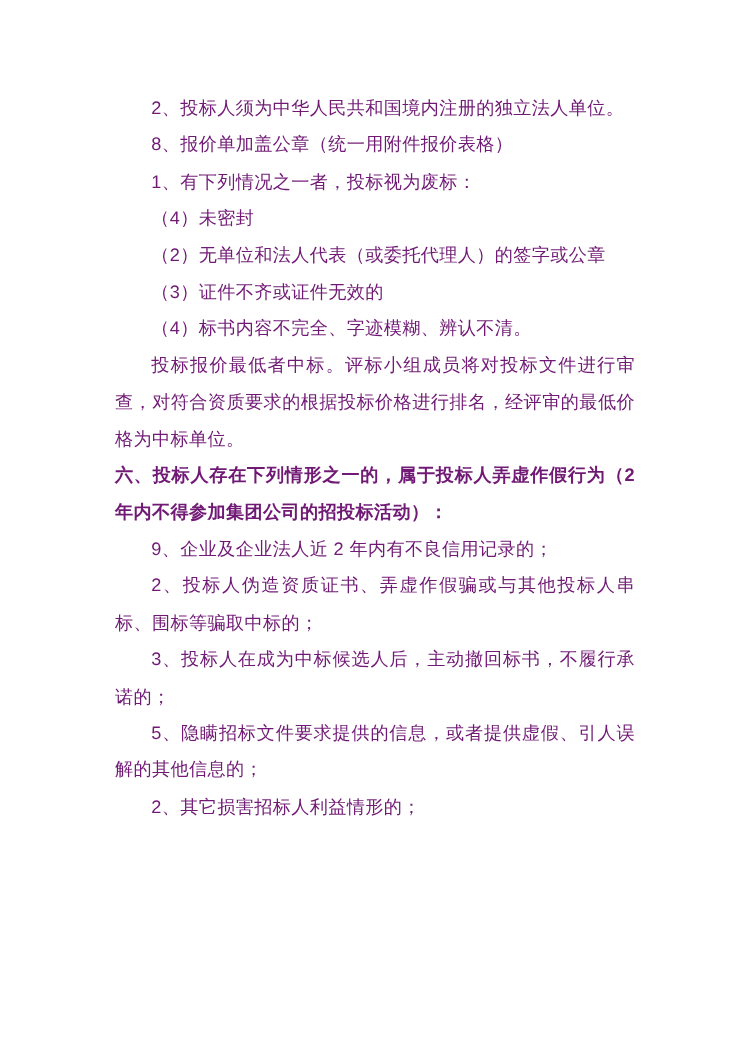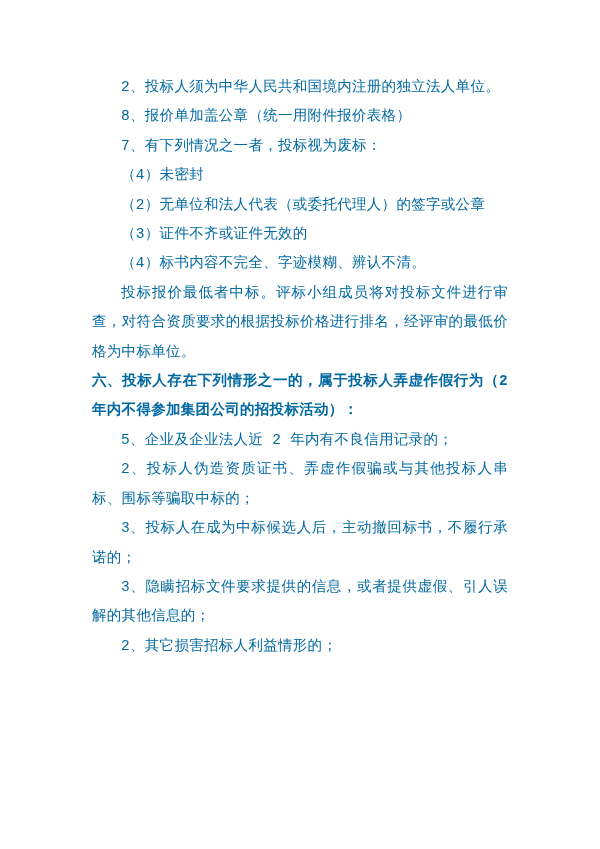--- a/index.html
+++ b/index.html
@@ -12,22 +12,22 @@
     width: 600px;
     height: 849px;
     background: #ffffff;
     overflow: hidden;
   }
   .content {
     position: absolute;
     left: 92px;
     top: 73px;
     width: 416px;
-    color: #0369a1;
-    font-family: Liberation Mono, monospace;
+    color: #701a75;
+    font-family: Liberation Sans, sans-serif;
     font-size: 14.5px;
     line-height: 29.4px;
     text-align: justify;
     letter-spacing: 0.3px;
   }
   .content p {
     margin: 0;
     padding: 0;
   }
   .indent {
@@ -37,26 +37,26 @@
     font-weight: bold;
   }
 </style>
 </head>
 <body>
 
 <div class="page">
   <div class="content">
     <p class="indent">2、投标人须为中华人民共和国境内注册的独立法人单位。</p>
     <p class="indent">8、报价单加盖公章（统一用附件报价表格）</p>
-    <p class="indent">7、有下列情况之一者，投标视为废标：</p>
+    <p class="indent">1、有下列情况之一者，投标视为废标：</p>
     <p class="indent">（4）未密封</p>
     <p class="indent">（2）无单位和法人代表（或委托代理人）的签字或公章</p>
     <p class="indent">（3）证件不齐或证件无效的</p>
     <p class="indent">（4）标书内容不完全、字迹模糊、辨认不清。</p>
     <p class="indent">投标报价最低者中标。评标小组成员将对投标文件进行审查，对符合资质要求的根据投标价格进行排名，经评审的最低价格为中标单位。</p>
     <p class="bold">六、投标人存在下列情形之一的，属于投标人弄虚作假行为（2年内不得参加集团公司的招投标活动）：</p>
-    <p class="indent">5、企业及企业法人近 2 年内有不良信用记录的；</p>
+    <p class="indent">9、企业及企业法人近 2 年内有不良信用记录的；</p>
     <p class="indent">2、投标人伪造资质证书、弄虚作假骗或与其他投标人串标、围标等骗取中标的；</p>
     <p class="indent">3、投标人在成为中标候选人后，主动撤回标书，不履行承诺的；</p>
-    <p class="indent">3、隐瞒招标文件要求提供的信息，或者提供虚假、引人误解的其他信息的；</p>
+    <p class="indent">5、隐瞒招标文件要求提供的信息，或者提供虚假、引人误解的其他信息的；</p>
     <p class="indent">2、其它损害招标人利益情形的；</p>
   </div>
 </div>
 
 </body></html>

